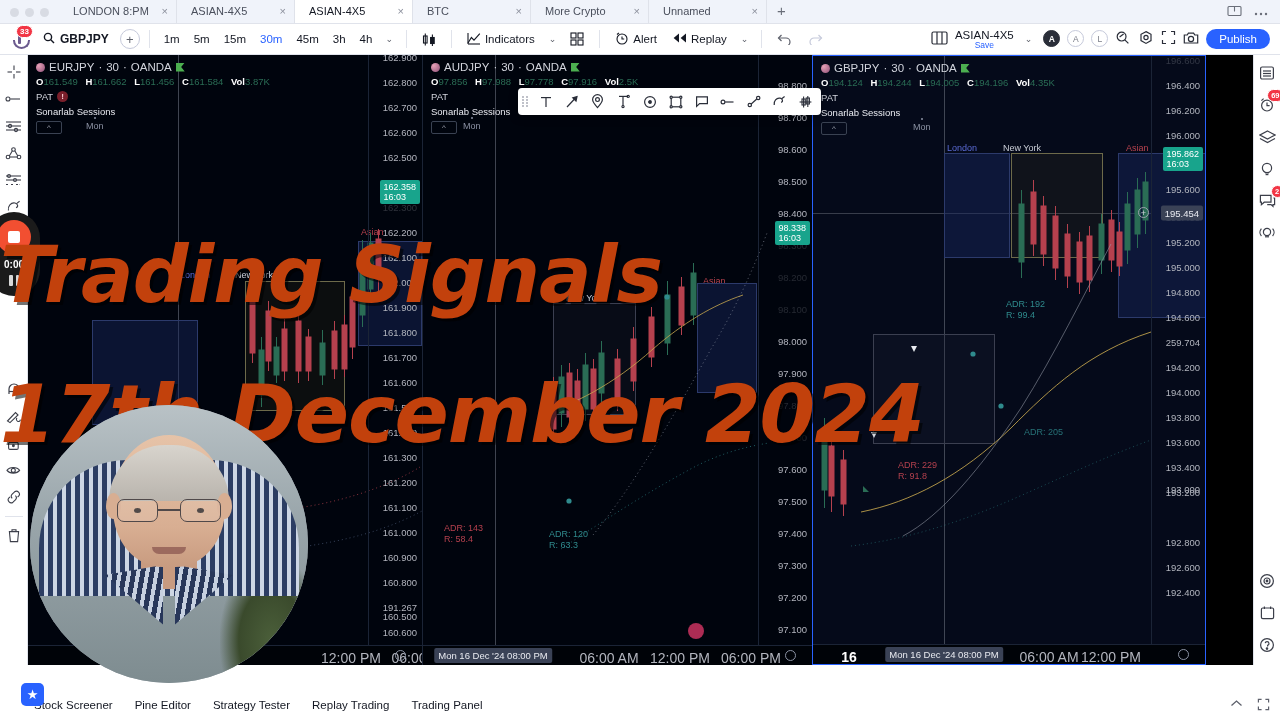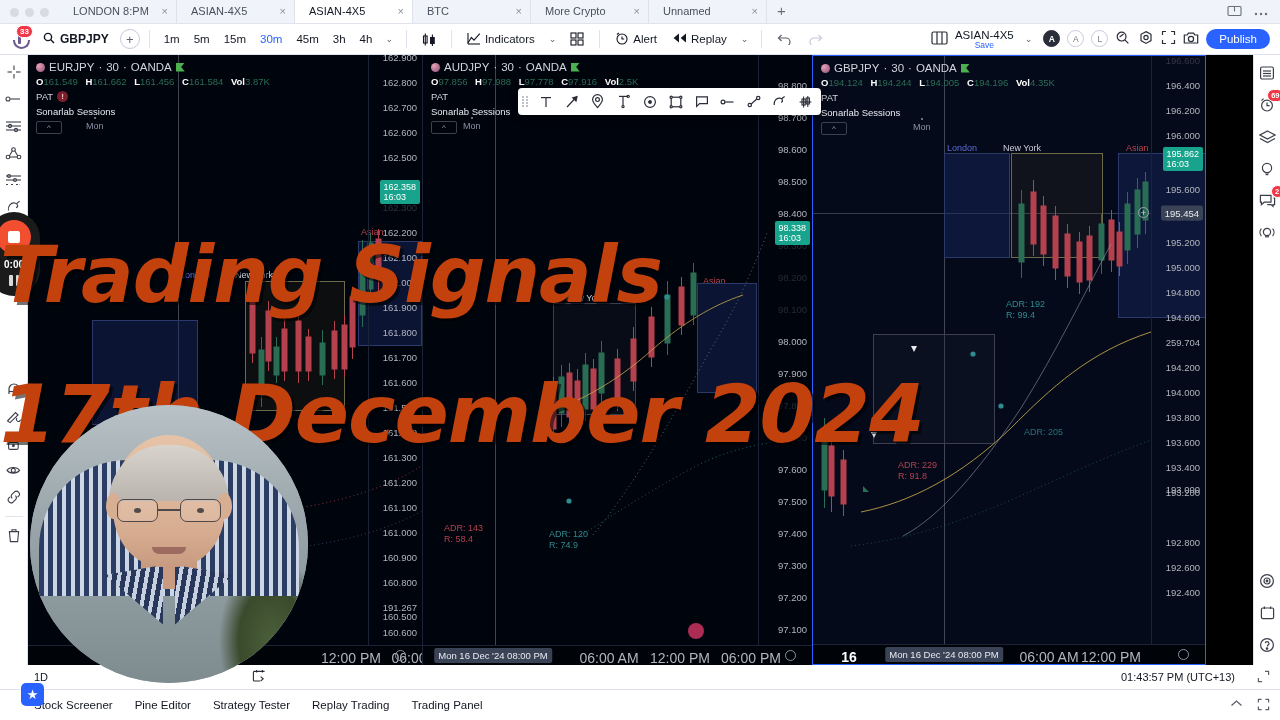--- a/index.html
+++ b/index.html
@@ -723,21 +723,21 @@
           <circle cx="224" cy="182" r="2.6" fill="#2f8b8d"></circle>
           <circle cx="126" cy="386" r="2.6" fill="#2f8b8d"></circle>
         </svg>
 
         <div class="adr red" style="left:21px; top:468px">
           <div>ADR: 143</div>
           <div>R: 58.4</div>
         </div>
         <div class="adr teal" style="left:126px; top:474px">
           <div>ADR: 120</div>
-          <div>R: 74.9</div>
+          <div>R: 63.3</div>
         </div>
 
         <div class="pxaxis">
           <div class="pxtick" style="top:30px">98.800</div>
           <div class="pxtick" style="top:62px">98.700</div>
           <div class="pxtick" style="top:94px">98.600</div>
           <div class="pxtick" style="top:126px">98.500</div>
           <div class="pxtick" style="top:158px">98.400</div>
           <div class="pxtick" style="top:190px; opacity:.2">98.300</div>
           <div class="pxtick" style="top:222px; opacity:.2">98.200</div>
@@ -1066,38 +1066,20 @@
       <svg width="15" height="14" viewBox="0 0 15 14" fill="none" stroke="#2a2e39" stroke-width="1.1">
         <rect x="4" y="4" width="3.2" height="6"></rect>
           <line x1="5.6" y1="1.4" x2="5.6" y2="12.6"></line>
         <rect x="8.2" y="3" width="3.2" height="6"></rect>
           <line x1="9.8" y1="1" x2="9.8" y2="12"></line>
         <line x1="1.6" y1="7" x2="13.4" y2="7"></line>
       </svg>
     </span>
   </div>
 
-  <div class="botrow">
-    <span class="bot-tf">1D</span>
-    <span style="margin-left:190px">
-      <svg width="15" height="15" viewBox="0 0 15 15" fill="none" stroke="#2a2e39" stroke-width="1.1">
-        <path d="M12.6 2.4 H2.4 a1 1 0 0 0-1 1 V11 a1 1 0 0 0 1 1 H8"></path>
-        <line x1="4.6" y1="1" x2="4.6" y2="3.6"></line>
-          <line x1="10.4" y1="1" x2="10.4" y2="3.6"></line>
-        <path d="M8.6 12 L11.2 9.8 L8.6 7.6"></path>
-      </svg>
-    </span>
-    <span class="clock">01:43:57 PM (UTC+13)</span>
-    <span style="padding-right:10px">
-      <svg width="13" height="13" viewBox="0 0 13 13" fill="none" stroke="#5d606b" stroke-width="1.2">
-        <path d="M8 1.4 H11.6 V5"></path>
-          <path d="M5 11.6 H1.4 V8"></path>
-      </svg>
-    </span>
-  </div>
 
   <div class="botbar">
     <a>Stock Screener</a>
     <a>Pine Editor</a>
     <a>Strategy Tester</a>
     <a>Replay Trading</a>
     <a>Trading Panel</a>
     <span class="botbar-right">
       <span>
         <svg width="13" height="9" viewBox="0 0 13 9" fill="none" stroke="#5d606b" stroke-width="1.3">

